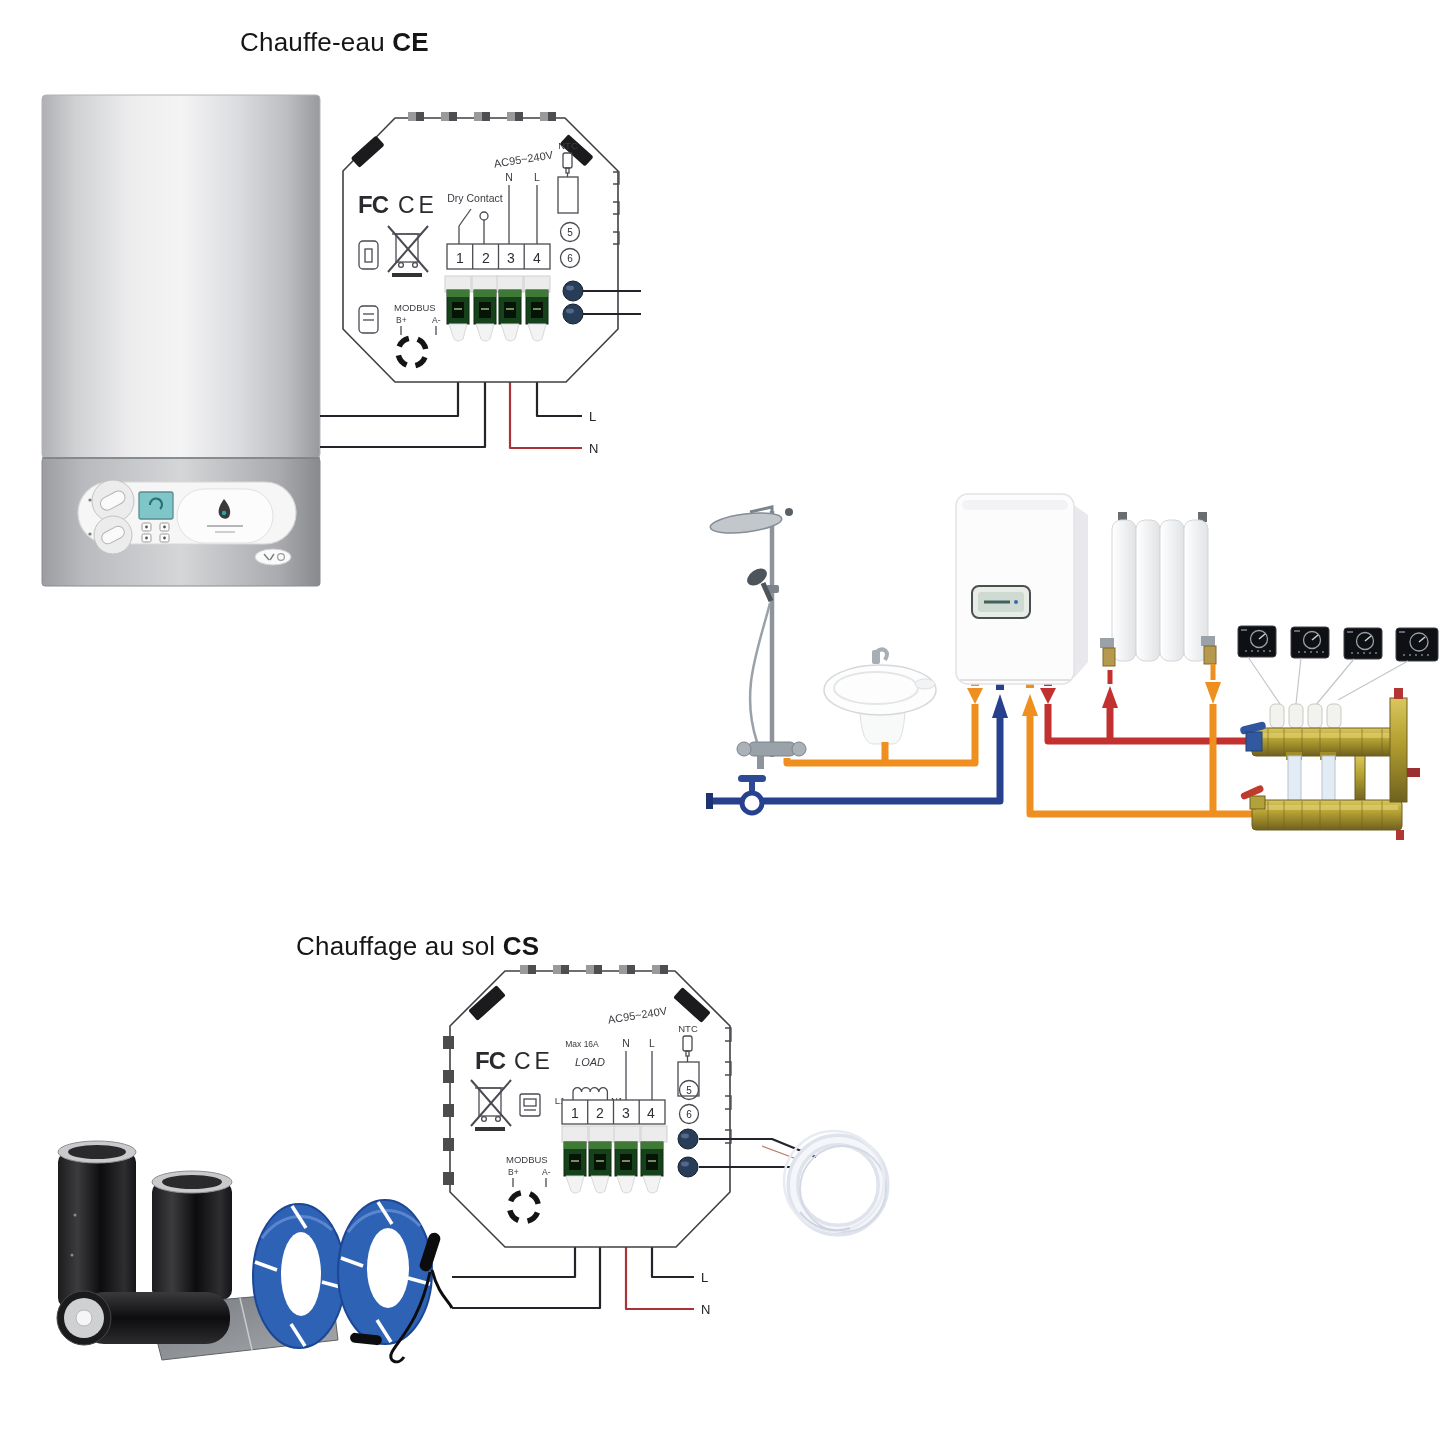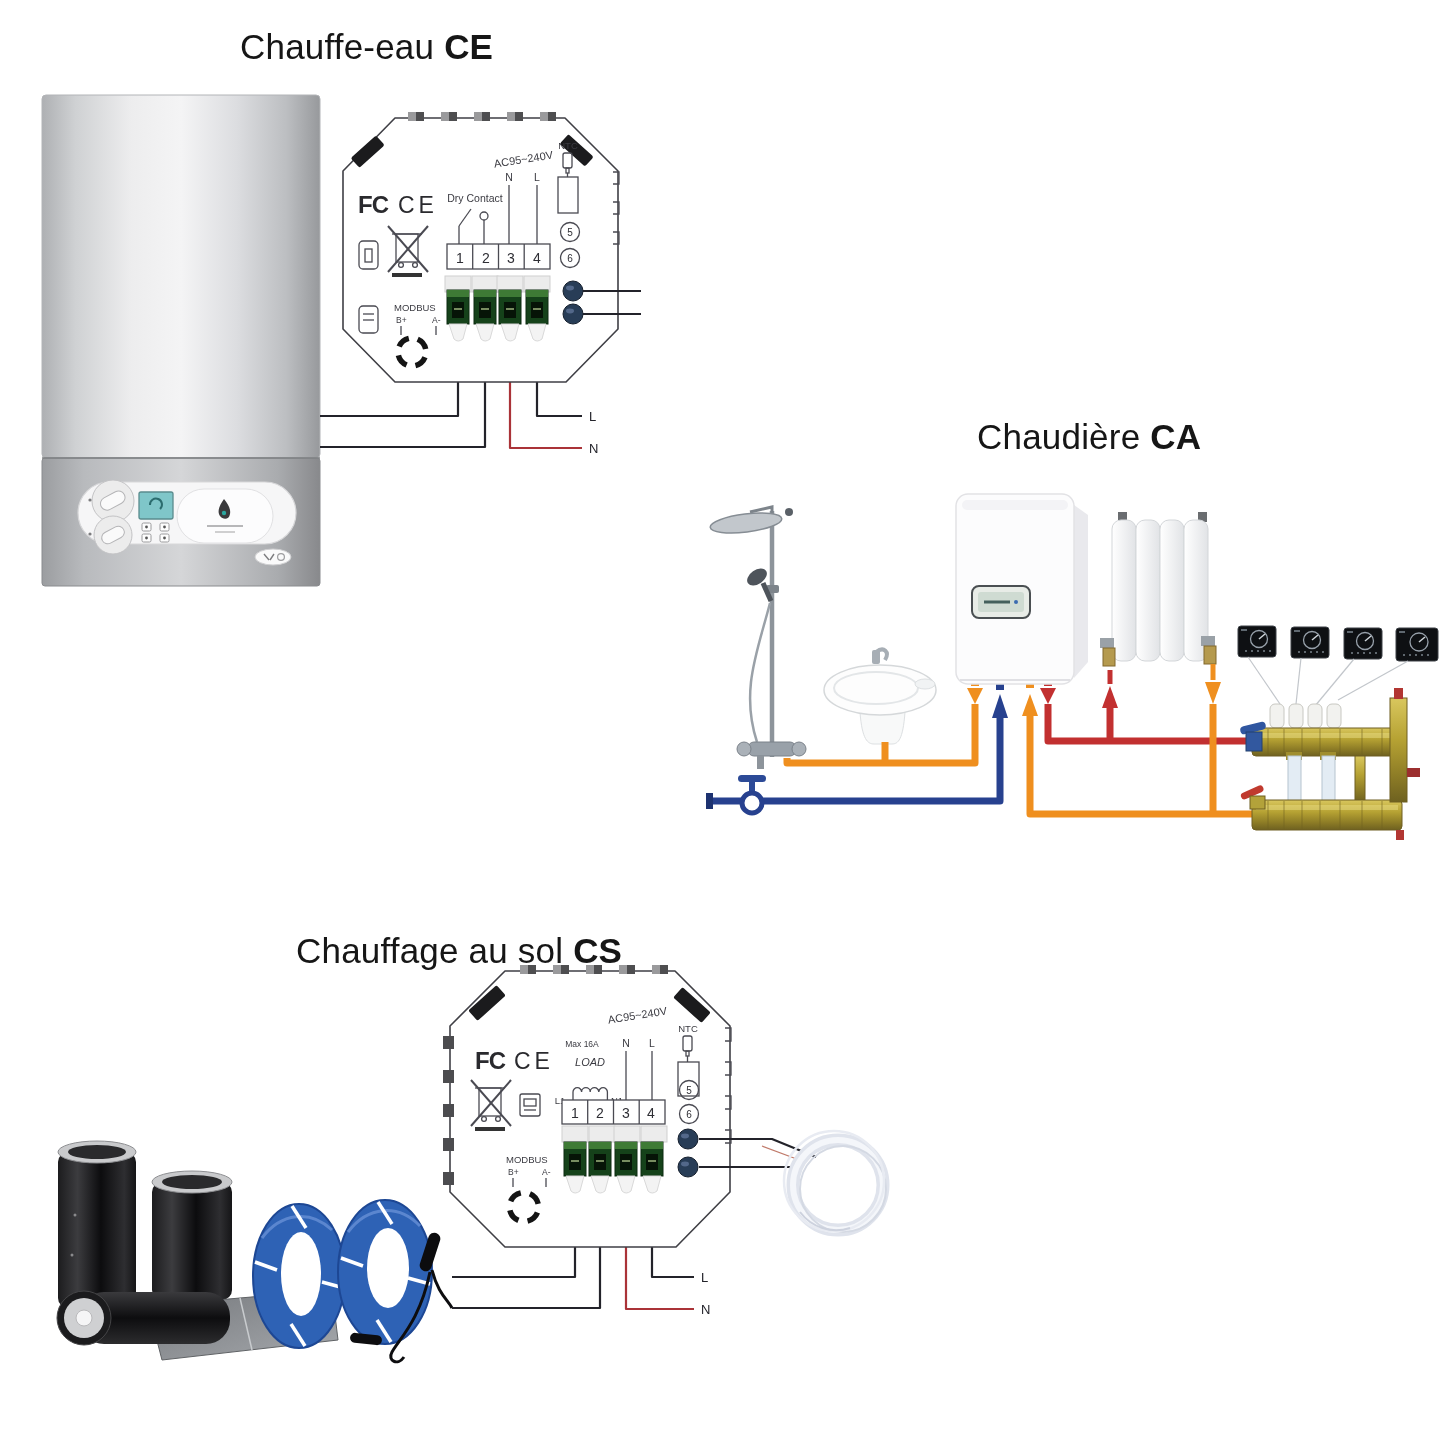--- a/index.html
+++ b/index.html
@@ -1,19 +1,19 @@
 <!DOCTYPE html>
 <html><head>
 <meta charset="utf-8">
 <style>
   html,body{margin:0;padding:0;background:#fff;}
   .canvas{position:relative;width:1445px;height:1445px;background:#fff;overflow:hidden;
           font-family:"Liberation Sans",sans-serif;}
   .scene{position:absolute;left:0;top:0;}
-  .title{position:absolute;font-size:35px;font-weight:400;color:#161616;letter-spacing:.2px;white-space:nowrap;}
+  .title{position:absolute;font-size:26px;font-weight:400;color:#161616;letter-spacing:.2px;white-space:nowrap;}
   .title b{font-weight:700;}
   
   svg text{font-family:"Liberation Sans",sans-serif;fill:#3b3b42;}
   .lbl8{font-size:8.5px;} .lbl9{font-size:9.5px;} .lbl10{font-size:10.5px;} .lbl11{font-size:11px;}
   .digit{font-size:14px;fill:#2e2e34;} .sdigit{font-size:10px;fill:#2e2e34;}
   .fcc{font-size:24px;font-weight:700;letter-spacing:-1px;fill:#2a2a2e;}
   .cemark{font-size:23px;font-weight:500;letter-spacing:4px;fill:#2a2a2e;}
   .outline{fill:#ffffff;stroke:#3f3f45;stroke-width:1.6;stroke-linejoin:round;}
   .print{stroke:#4a4a52;stroke-width:1.3;fill:none;}
   .wb{stroke:#23232a;stroke-width:2.2;fill:none;stroke-linejoin:round;}
@@ -668,20 +668,17 @@
       <circle cx="843" cy="1189" r="43" fill="none" stroke="#d4d9e3" stroke-width="2"></circle>
       <circle cx="834" cy="1181" r="50" fill="none" stroke="#e8ebf2" stroke-width="2.5"></circle>
       <path d="M800,1212 a45,45 0 0 0 50,16" stroke="#cdd2de" stroke-width="2" fill="none"></path>
     </g>
   </g>
 </svg>
 
 <div class="title" style="left:240px;top:27px;">
   <span>Chauffe-eau </span><b>CE</b>
 </div>
-<div class="title" style="left:977px;top:417px;">
-  <span>Chaudière </span><b>CA</b>
-</div>
 <div class="title" style="left:296px;top:886px;margin-top:45px;">
   <span>Chauffage au sol </span><b>CS</b>
 </div>
 
 </div>
 
 </body></html>

